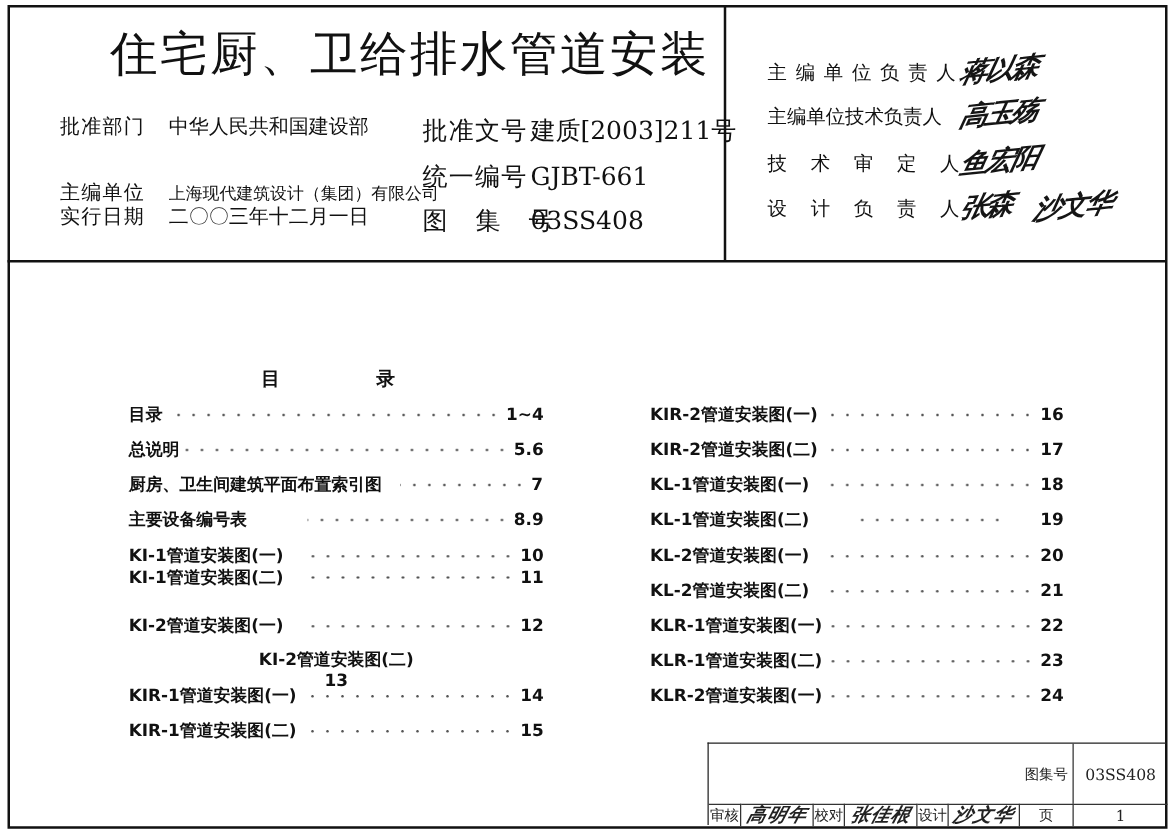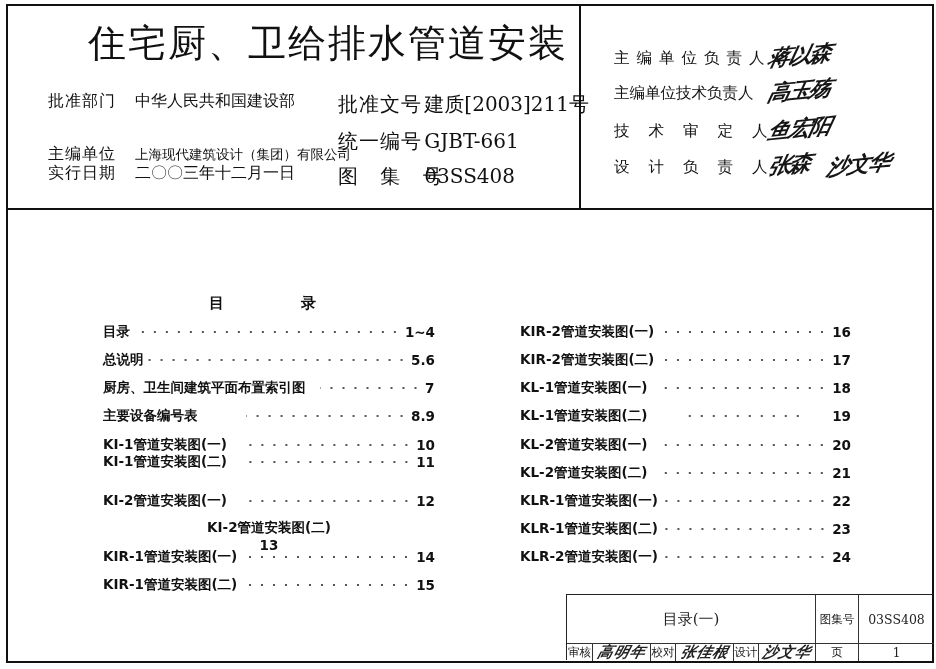--- a/index.html
+++ b/index.html
@@ -201,21 +201,20 @@
     <span class="dots"></span>
     <span class="p">23</span>
 </div>
 <div class="toc-item" style="left:520px; top:547px; width:331px;">
   <span class="t">KLR-2管道安装图(一)</span>
     <span class="dots"></span>
     <span class="p">24</span>
 </div>
 
 <div class="tb">
-  <div class="cell bdr-r name" style="left:0; top:0; width:249px; height:48px;">目录(一)</div>
   <div class="cell bdr-r sm" style="left:249px; top:0; width:43px; height:48px;">图集号</div>
   <div class="cell" style="left:292px; top:0; width:75px; height:48px; font-size:12.5px;">03SS408</div>
 
   <div class="cell bdr-t bdr-r sm" style="left:0; top:48px; width:26px; height:18px;">审核</div>
   <div class="cell bdr-t bdr-r" style="left:26px; top:48px; width:58px; height:18px;">
       <span class="sigs">高明年</span>
     </div>
   <div class="cell bdr-t bdr-r sm" style="left:84px; top:48px; width:25px; height:18px;">校对</div>
   <div class="cell bdr-t bdr-r" style="left:109px; top:48px; width:58px; height:18px;">
       <span class="sigs">张佳根</span>

